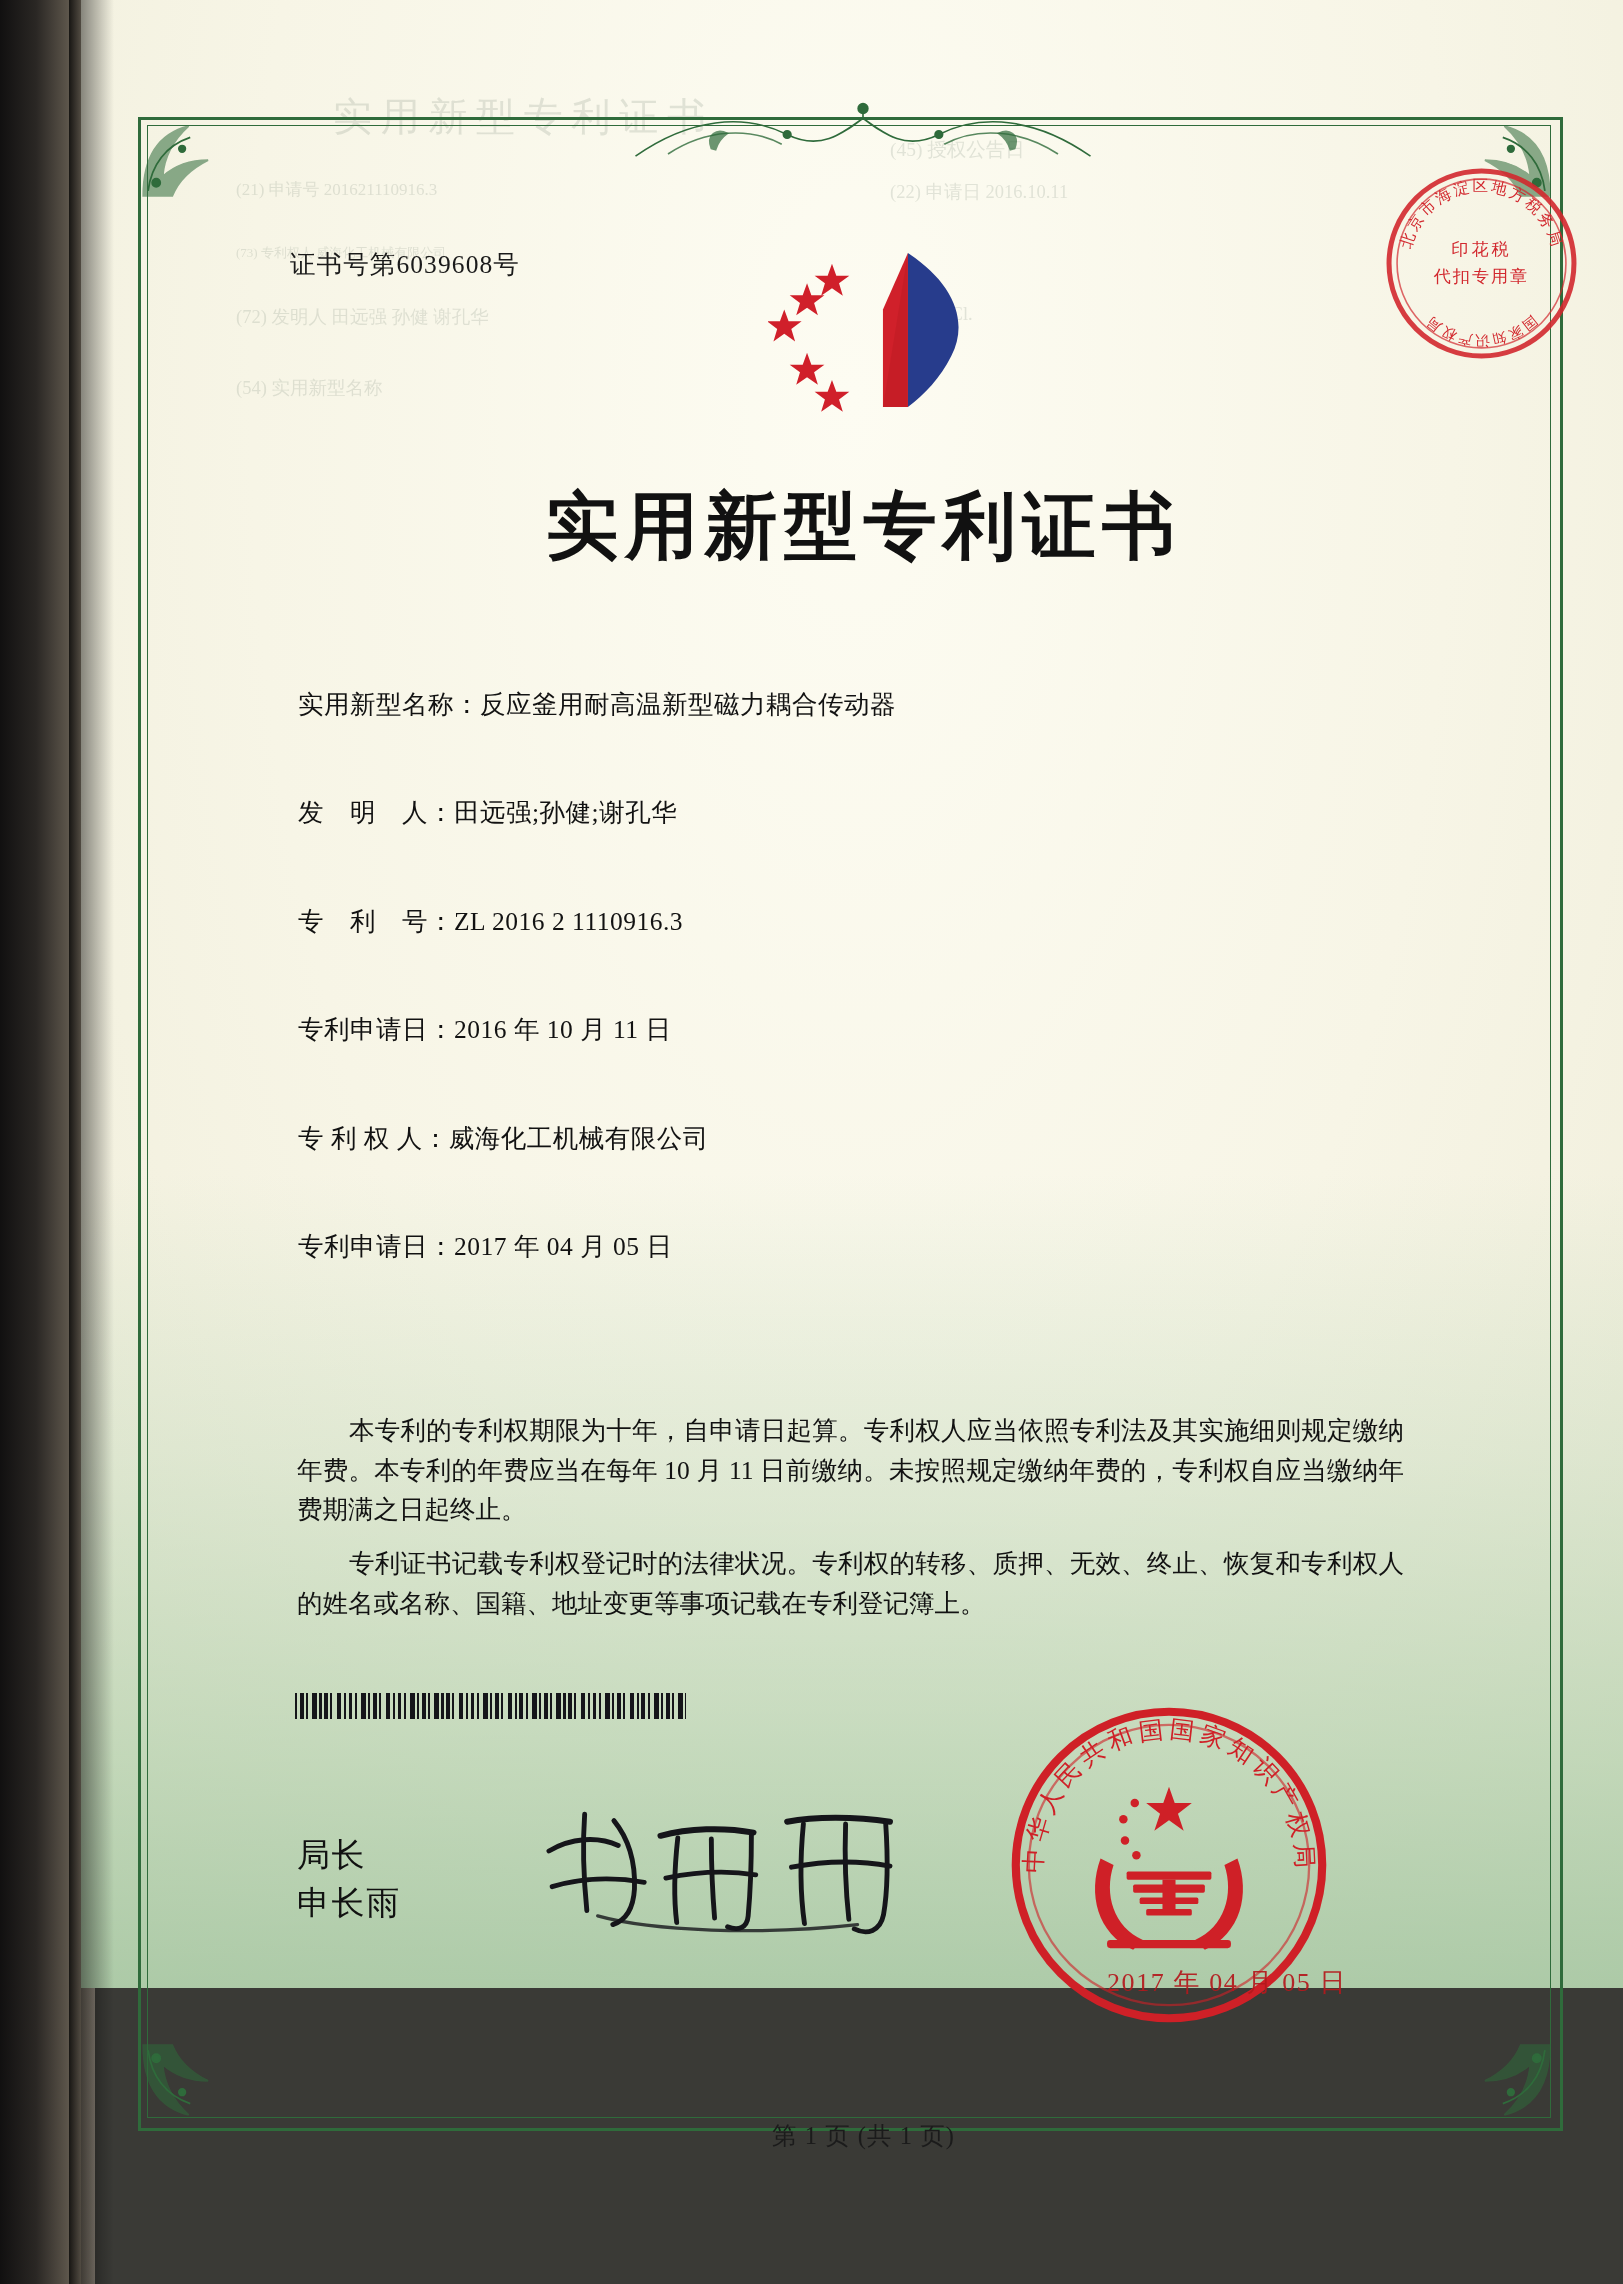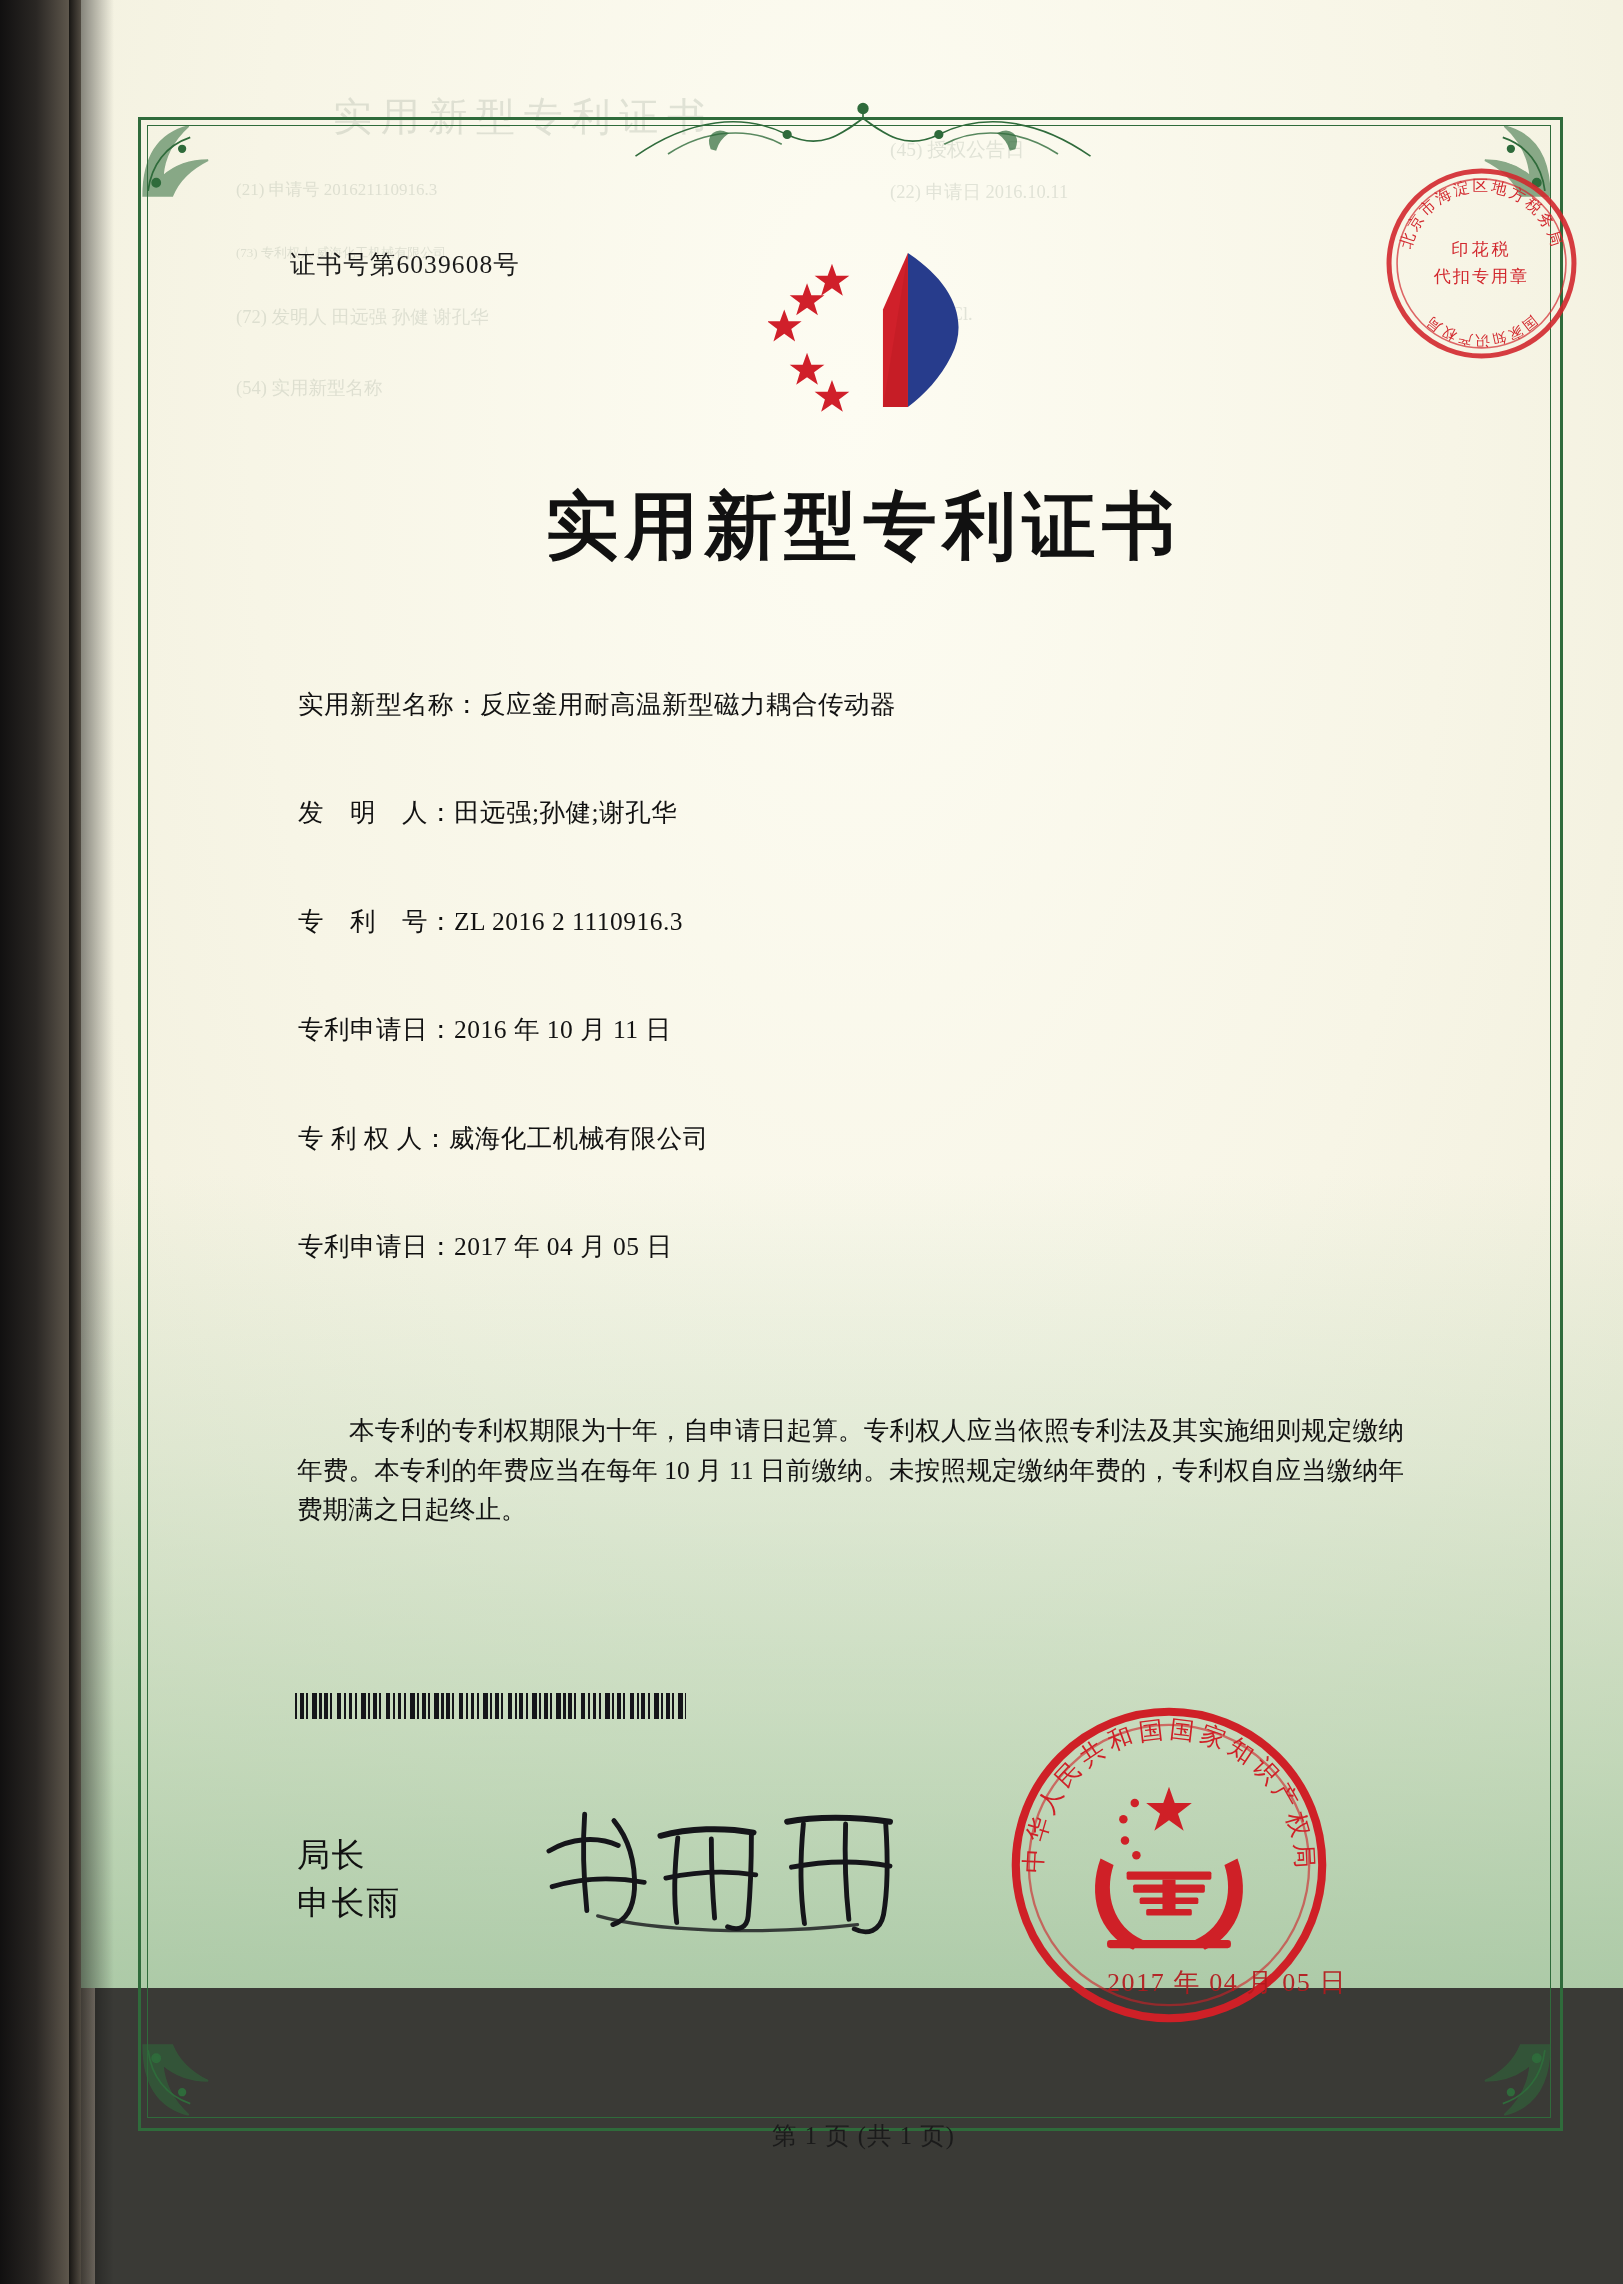--- a/index.html
+++ b/index.html
@@ -358,20 +358,21 @@
       </div>
       <div class="field f5">
         <span class="lbl">专 利 权 人：</span><span class="val">威海化工机械有限公司</span>
       </div>
       <div class="field f6">
         <span class="lbl">专利申请日：</span><span class="val">2017 年 04 月 05 日</span>
       </div>
     </div>
 
     <div class="para p2">本专利的专利权期限为十年，自申请日起算。专利权人应当依照专利法及其实施细则规定缴纳年费。本专利的年费应当在每年 10 月 11 日前缴纳。未按照规定缴纳年费的，专利权自应当缴纳年费期满之日起终止。</div>
+    <div class="para p3">专利证书记载专利权登记时的法律状况。专利权的转移、质押、无效、终止、恢复和专利权人的姓名或名称、国籍、地址变更等事项记载在专利登记簿上。</div>
 
     <div class="barcode"></div>
 
     <div class="signer-label">
       <div>局长</div>
       <div>申长雨</div>
     </div>
 
     <div class="signature">
       <svg viewBox="0 0 740 290" fill="none" stroke="currentColor" stroke-width="9" stroke-linecap="round" stroke-linejoin="round">

